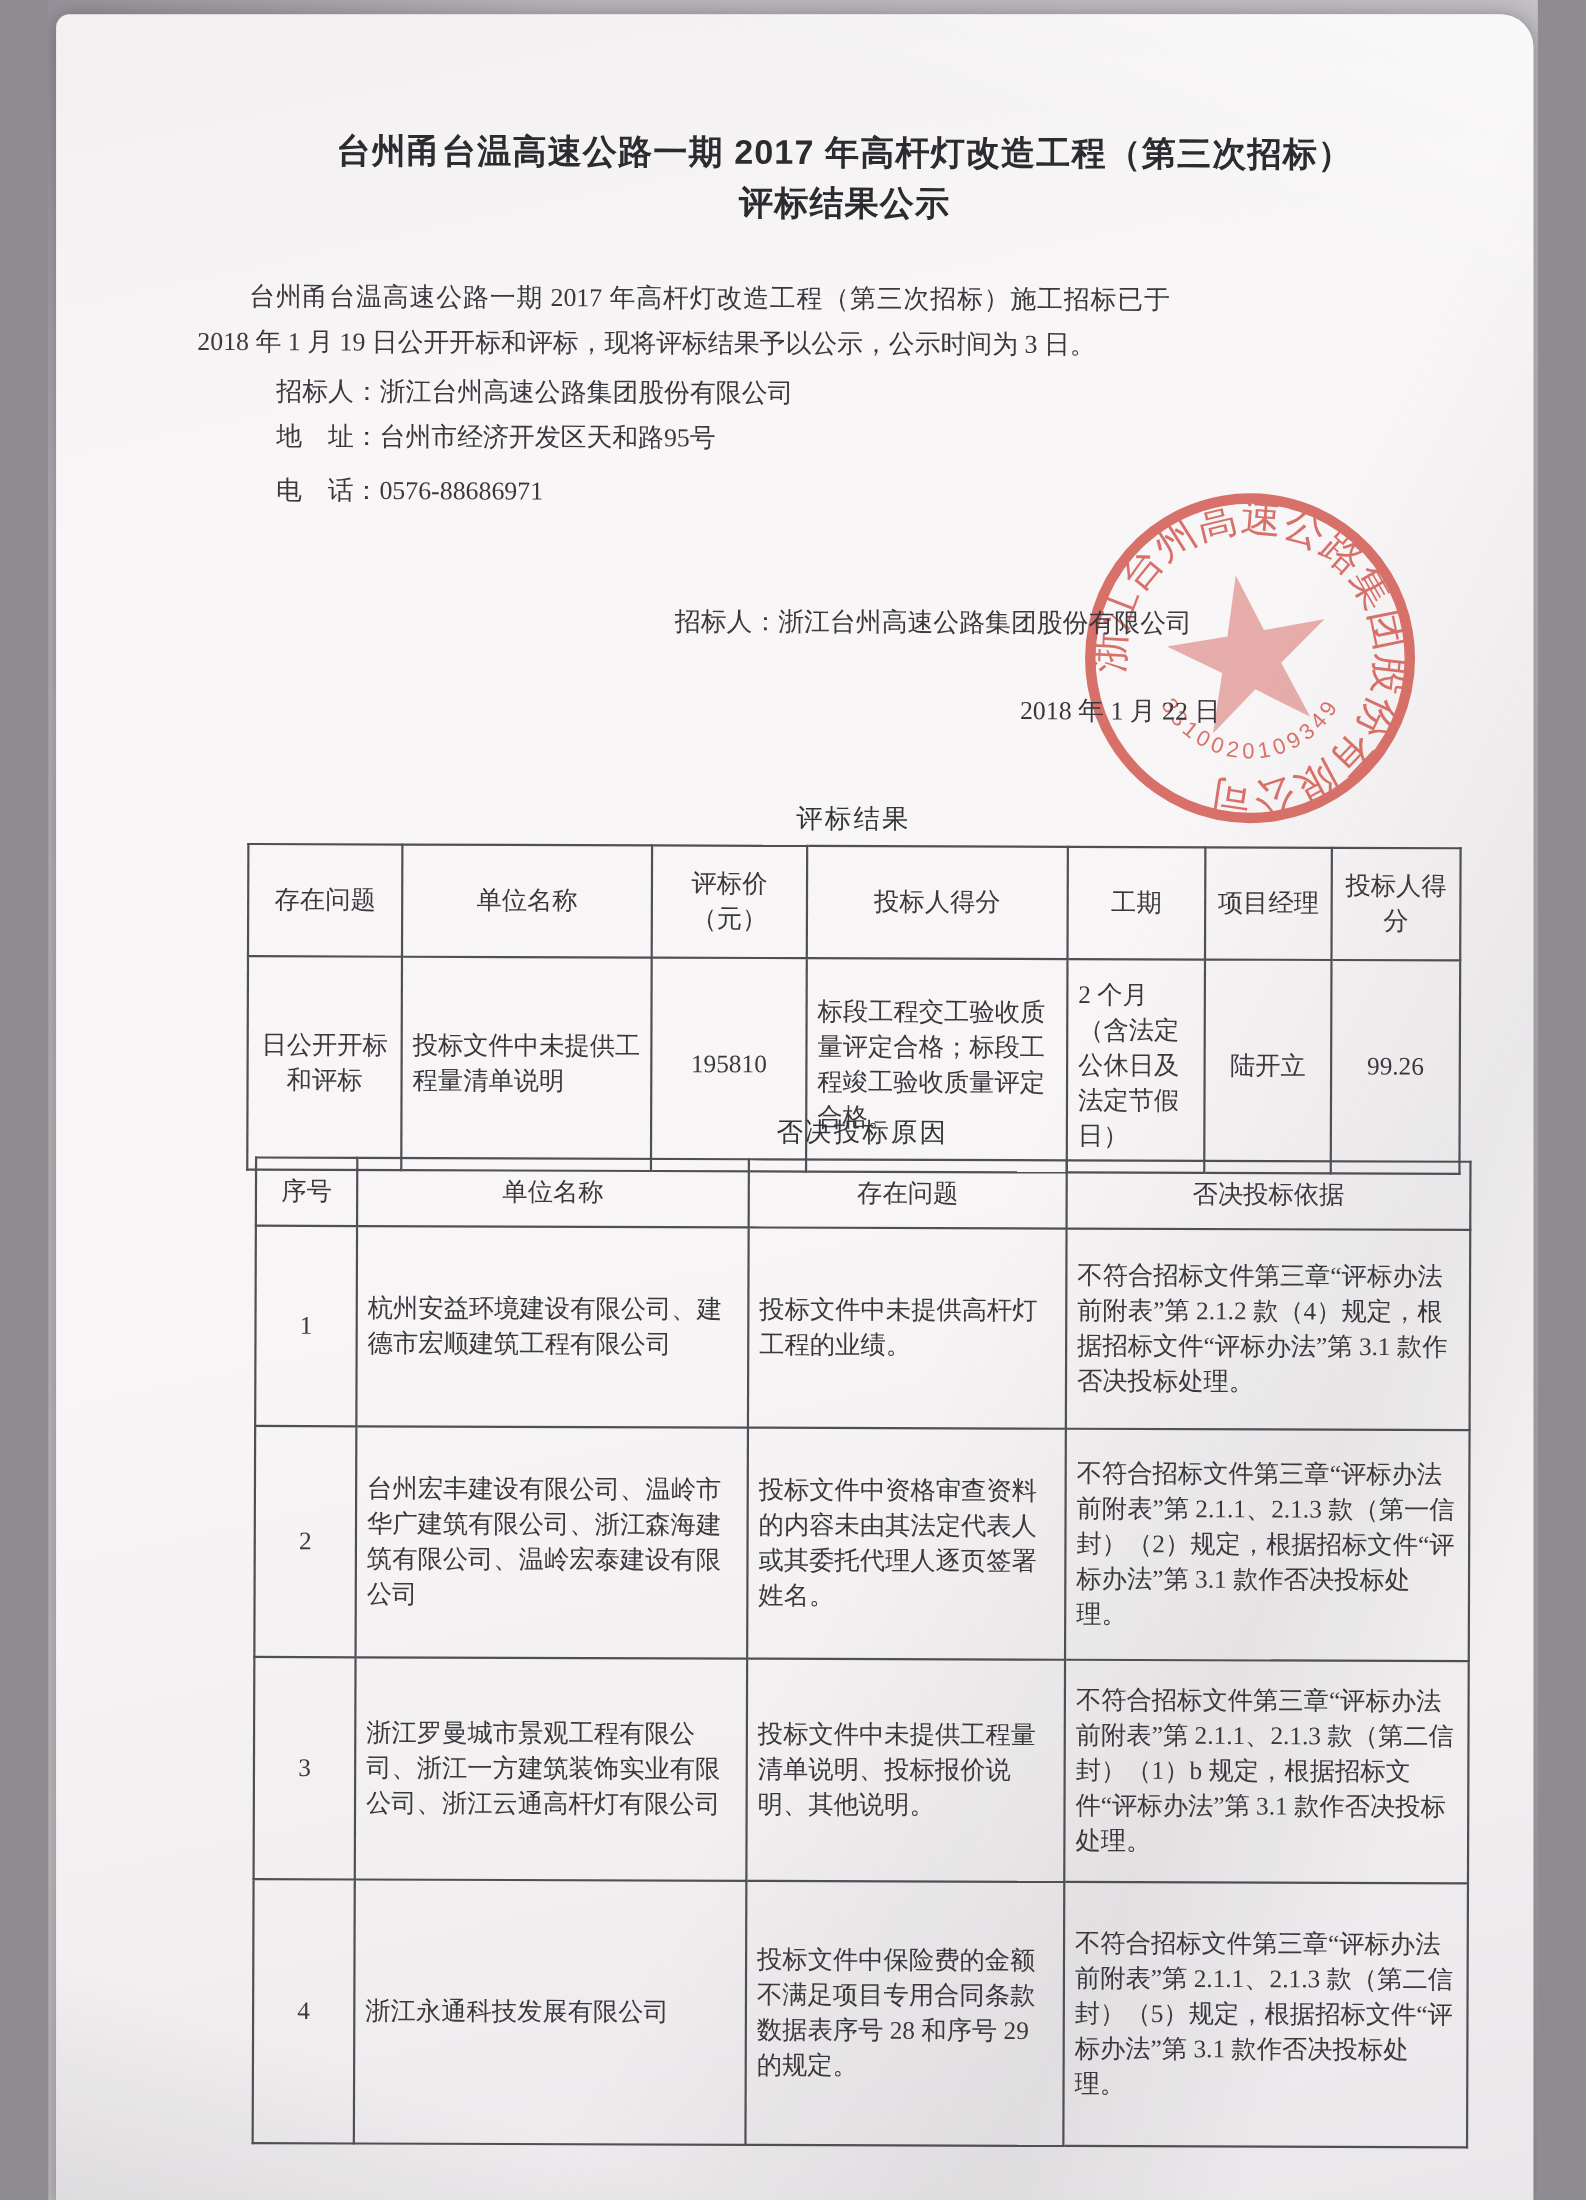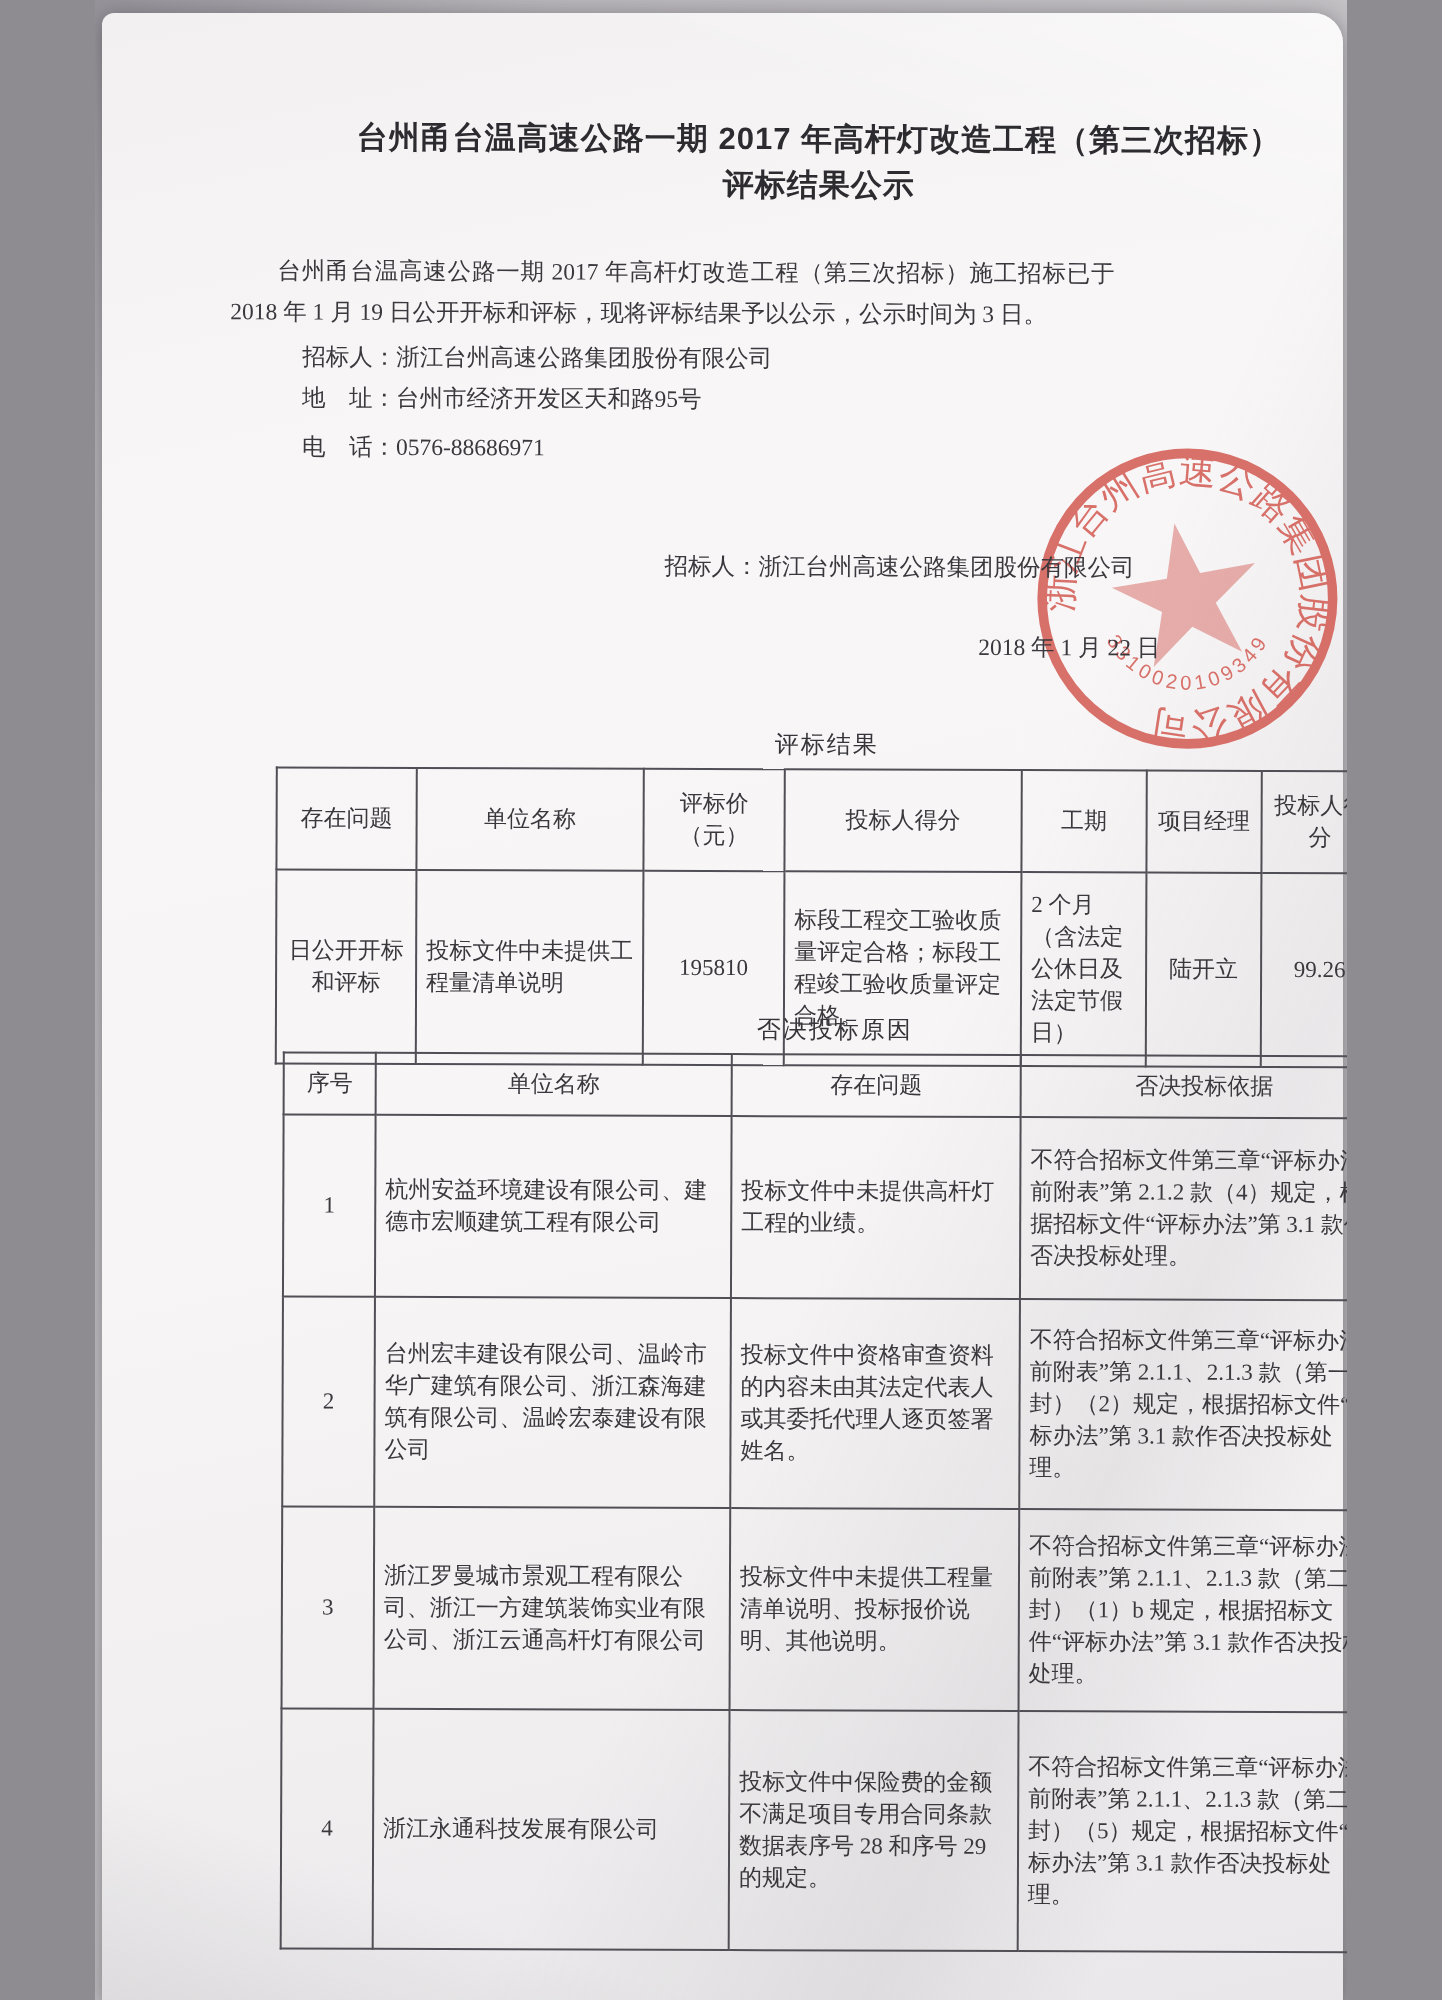--- a/index.html
+++ b/index.html
@@ -1,16 +1,16 @@
 <!DOCTYPE html>
 <html><head>
 <meta charset="utf-8">
 <style>
   html,body{margin:0;padding:0;background:#8f8c91;}
-  .photo{position:relative;width:1252px;height:2000px;overflow:hidden;margin:0 auto;
+  .photo{position:relative;width:1354px;height:2000px;overflow:hidden;margin:0 auto;
     background:linear-gradient(135deg,#96939a 0%,#bab7bc 14%,#c9c6ca 50%,#b7b4b9 86%,#a09da3 100%);}
   .paper{position:absolute;left:7px;right:4px;top:13px;bottom:-4px;
     background:linear-gradient(168deg,#f2f0f1 0%,#f8f6f7 22%,#f7f5f6 55%,#f1eff0 78%,#e9e7e9 100%);
     border-radius:12px 30px 0 0;box-shadow:0 3px 22px rgba(40,38,44,.45);}
   .paper:after{content:"";position:absolute;inset:0;border-radius:inherit;pointer-events:none;
     background:
       linear-gradient(115deg,rgba(0,0,0,0) 60%,rgba(120,115,122,.10) 78%,rgba(0,0,0,0) 88%),
       linear-gradient(20deg,rgba(110,106,112,.12) 0%,rgba(0,0,0,0) 9%),
       linear-gradient(200deg,rgba(255,255,255,.5) 0%,rgba(0,0,0,0) 12%);}
   .content{position:absolute;inset:0;transform:rotate(.2deg);

